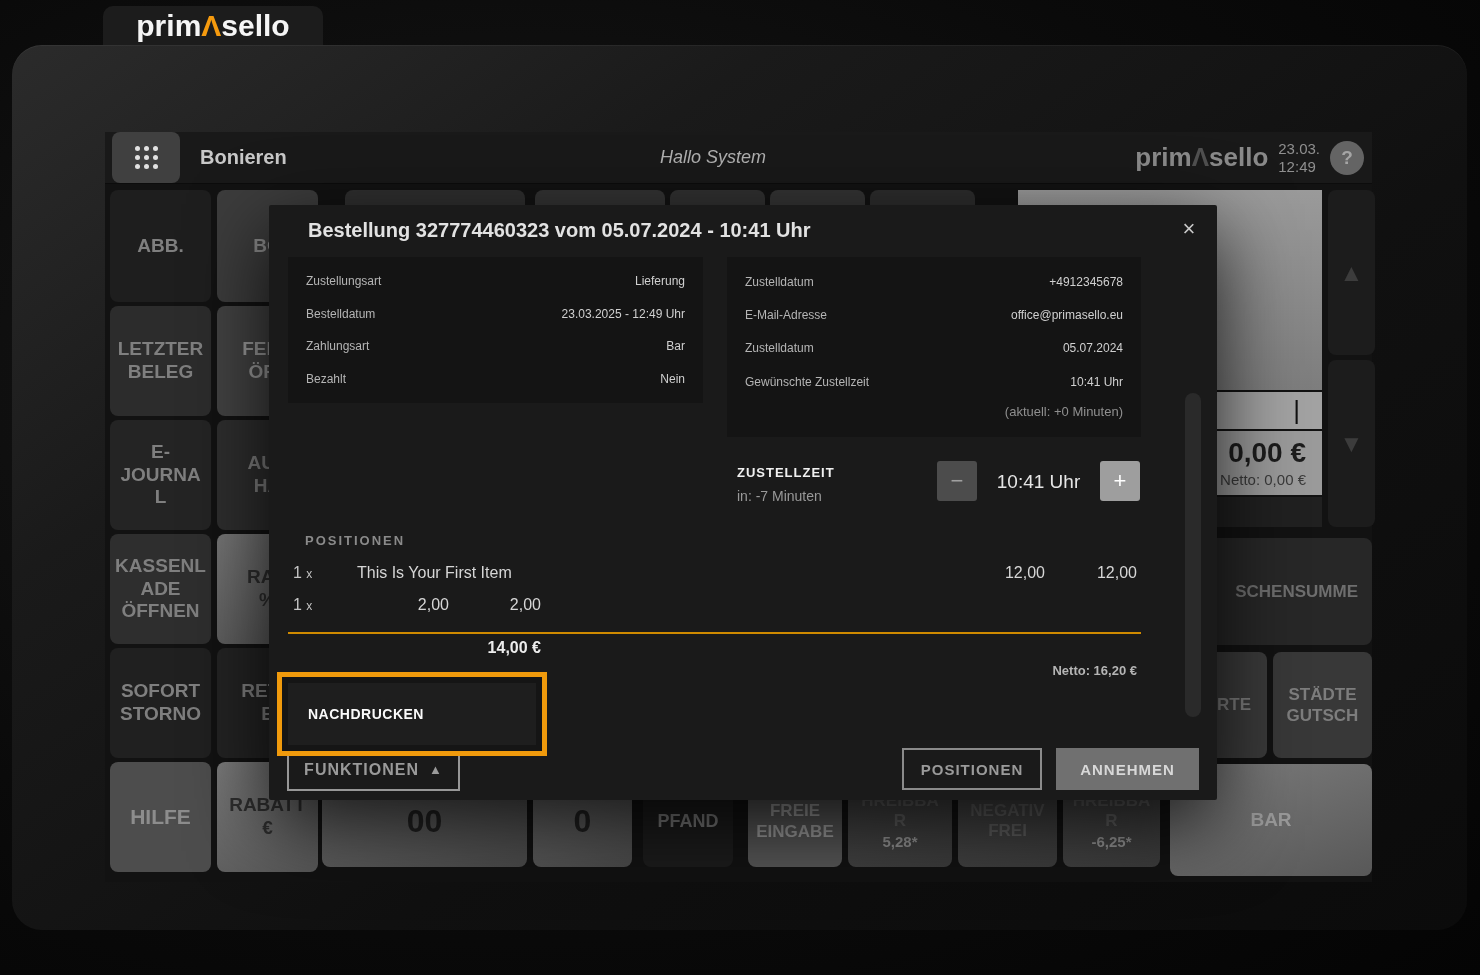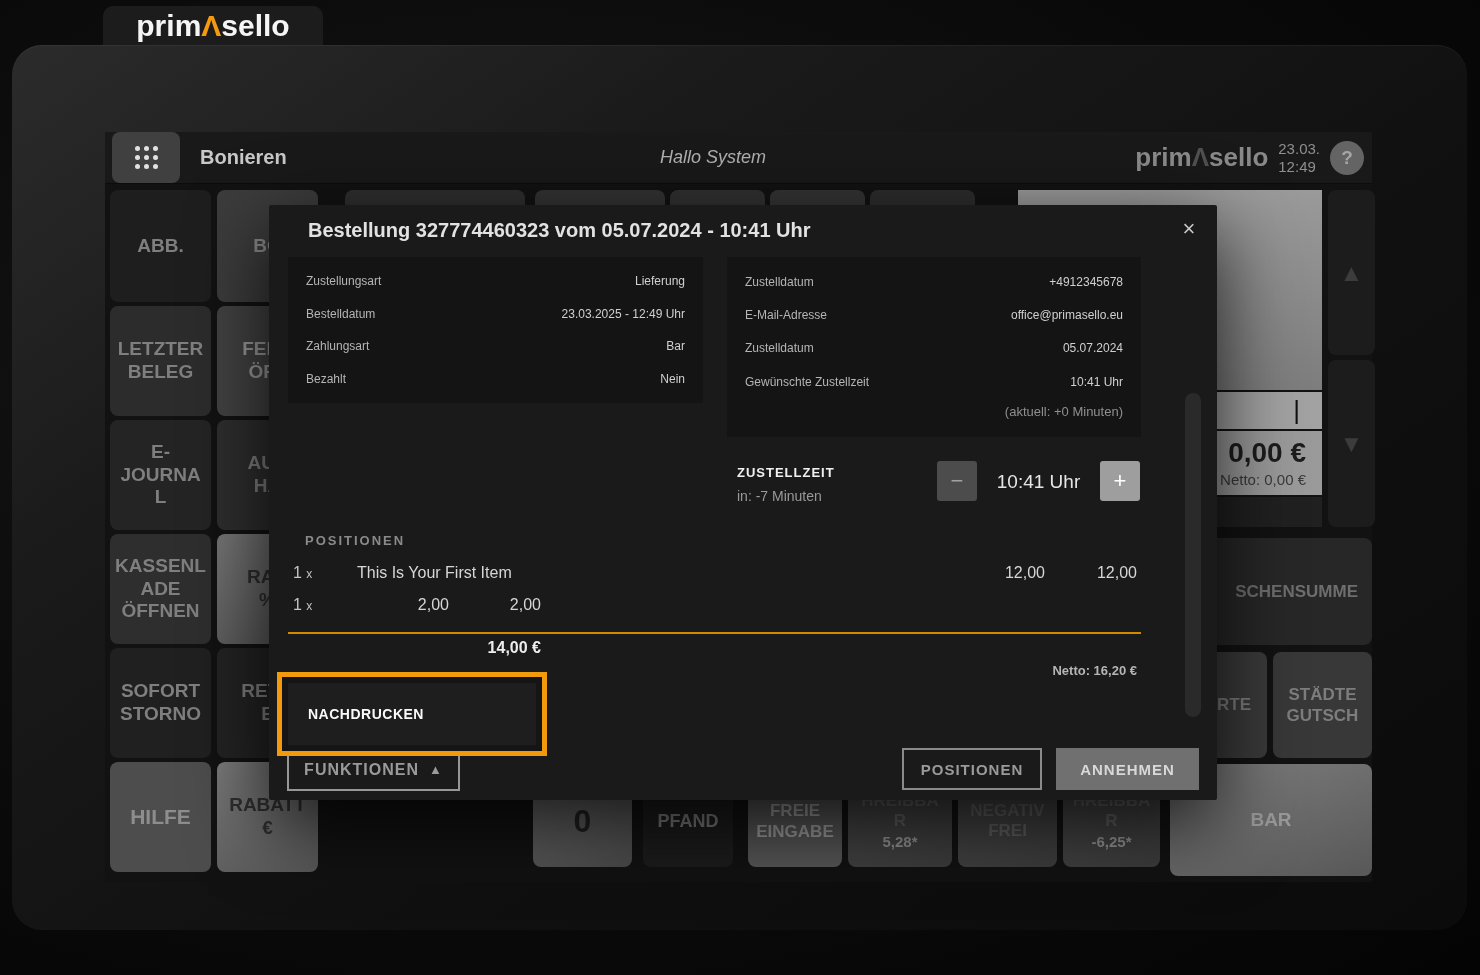--- a/index.html
+++ b/index.html
@@ -203,20 +203,23 @@
         </div>
       <div class="abs btn rt-rte" style="left:1065px;top:520px;width:97px;height:106px;">
           <span>RTE</span>
         </div>
       <div class="abs btn rt-city pre" style="left:1168px;top:520px;width:99px;height:106px;"><span>STÄDTE
 GUTSCH</span></div>
       <div class="abs btn rt-bar" style="left:1065px;top:632px;width:202px;height:112px;">
           <span>BAR</span>
         </div>
 
+      <div class="abs btn kp-num" style="left:217px;top:643px;width:205px;height:92px;">
+          <span>00</span>
+        </div>
       <div class="abs btn kp-num" style="left:428px;top:643px;width:99px;height:92px;">
           <span>0</span>
         </div>
       <div class="abs btn kp-dark" style="left:538px;top:643px;width:90px;height:92px;text-align:right;">
           <span>PFAND</span>
         </div>
       <div class="abs btn kp-gray pre" style="left:643px;top:643px;width:94px;height:92px;"><span>FREIE
 EINGABE</span></div>
       <div class="abs btn kp-mid pre" style="left:743px;top:643px;width:104px;height:92px;">
         <span>HREIBBA

